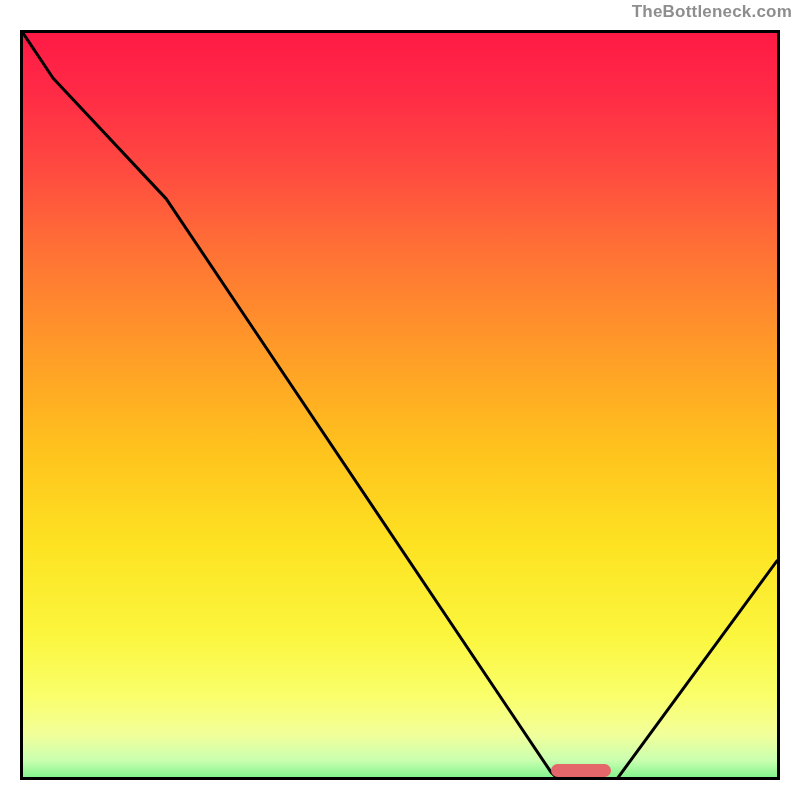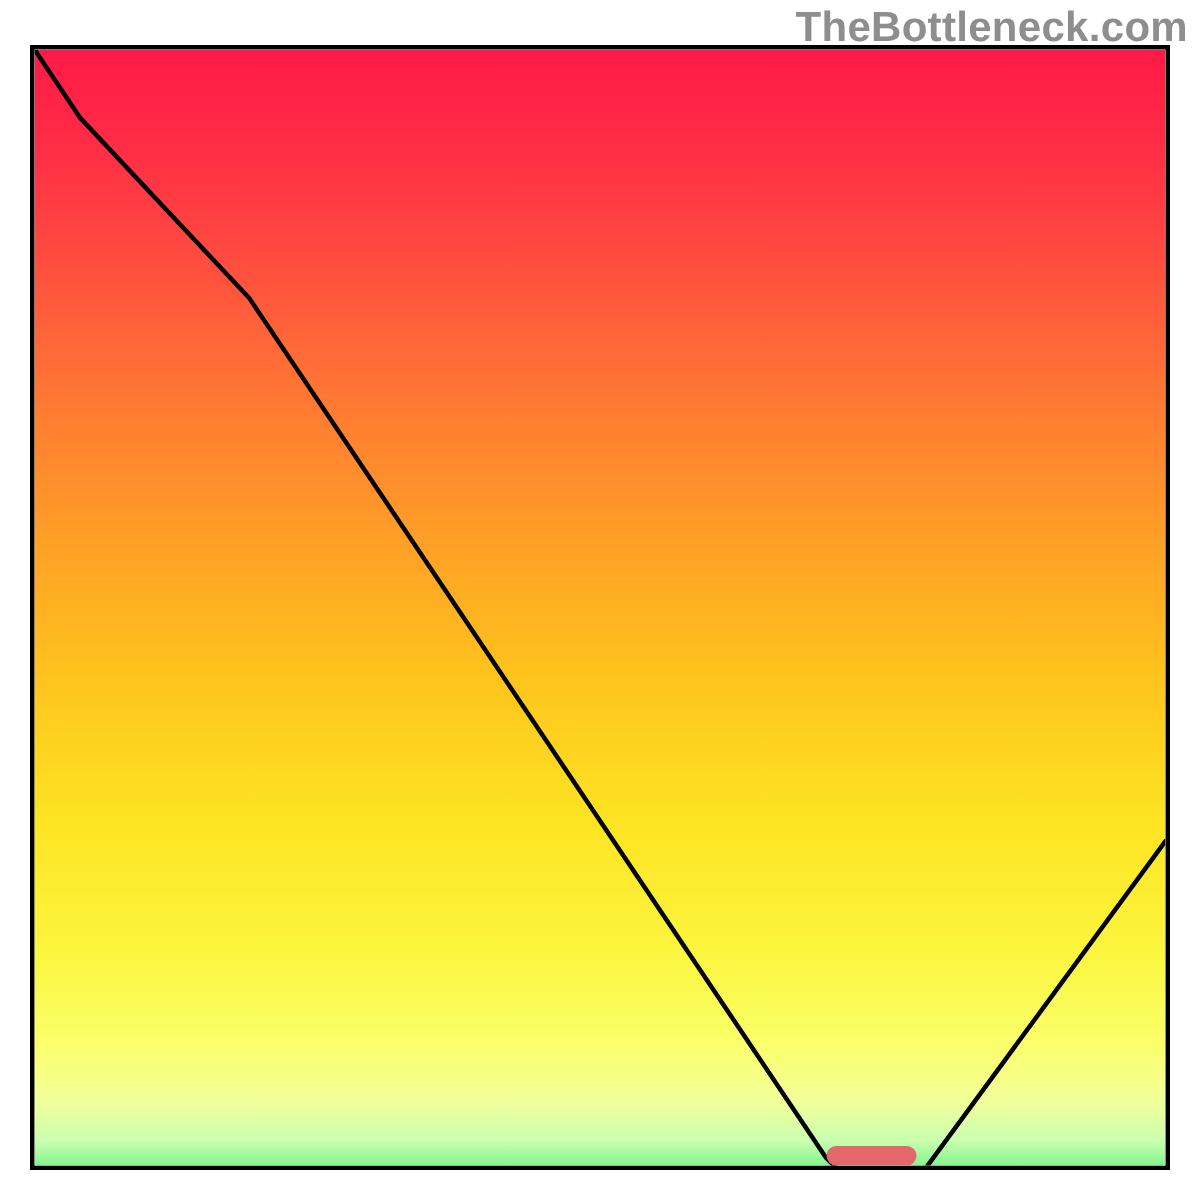--- a/index.html
+++ b/index.html
@@ -13,21 +13,21 @@
   }
   .wrap {
     position: relative;
     width: 800px;
     height: 800px;
   }
   .watermark {
     position: absolute;
     top: 2px;
     right: 8px;
-    font-size: 28px;
+    font-size: 17px;
     font-weight: 600;
     color: #8e8e8e;
     letter-spacing: 0.2px;
     z-index: 5;
   }
   .plot {
     position: absolute;
     left: 20px;
     top: 30px;
     width: 760px;

